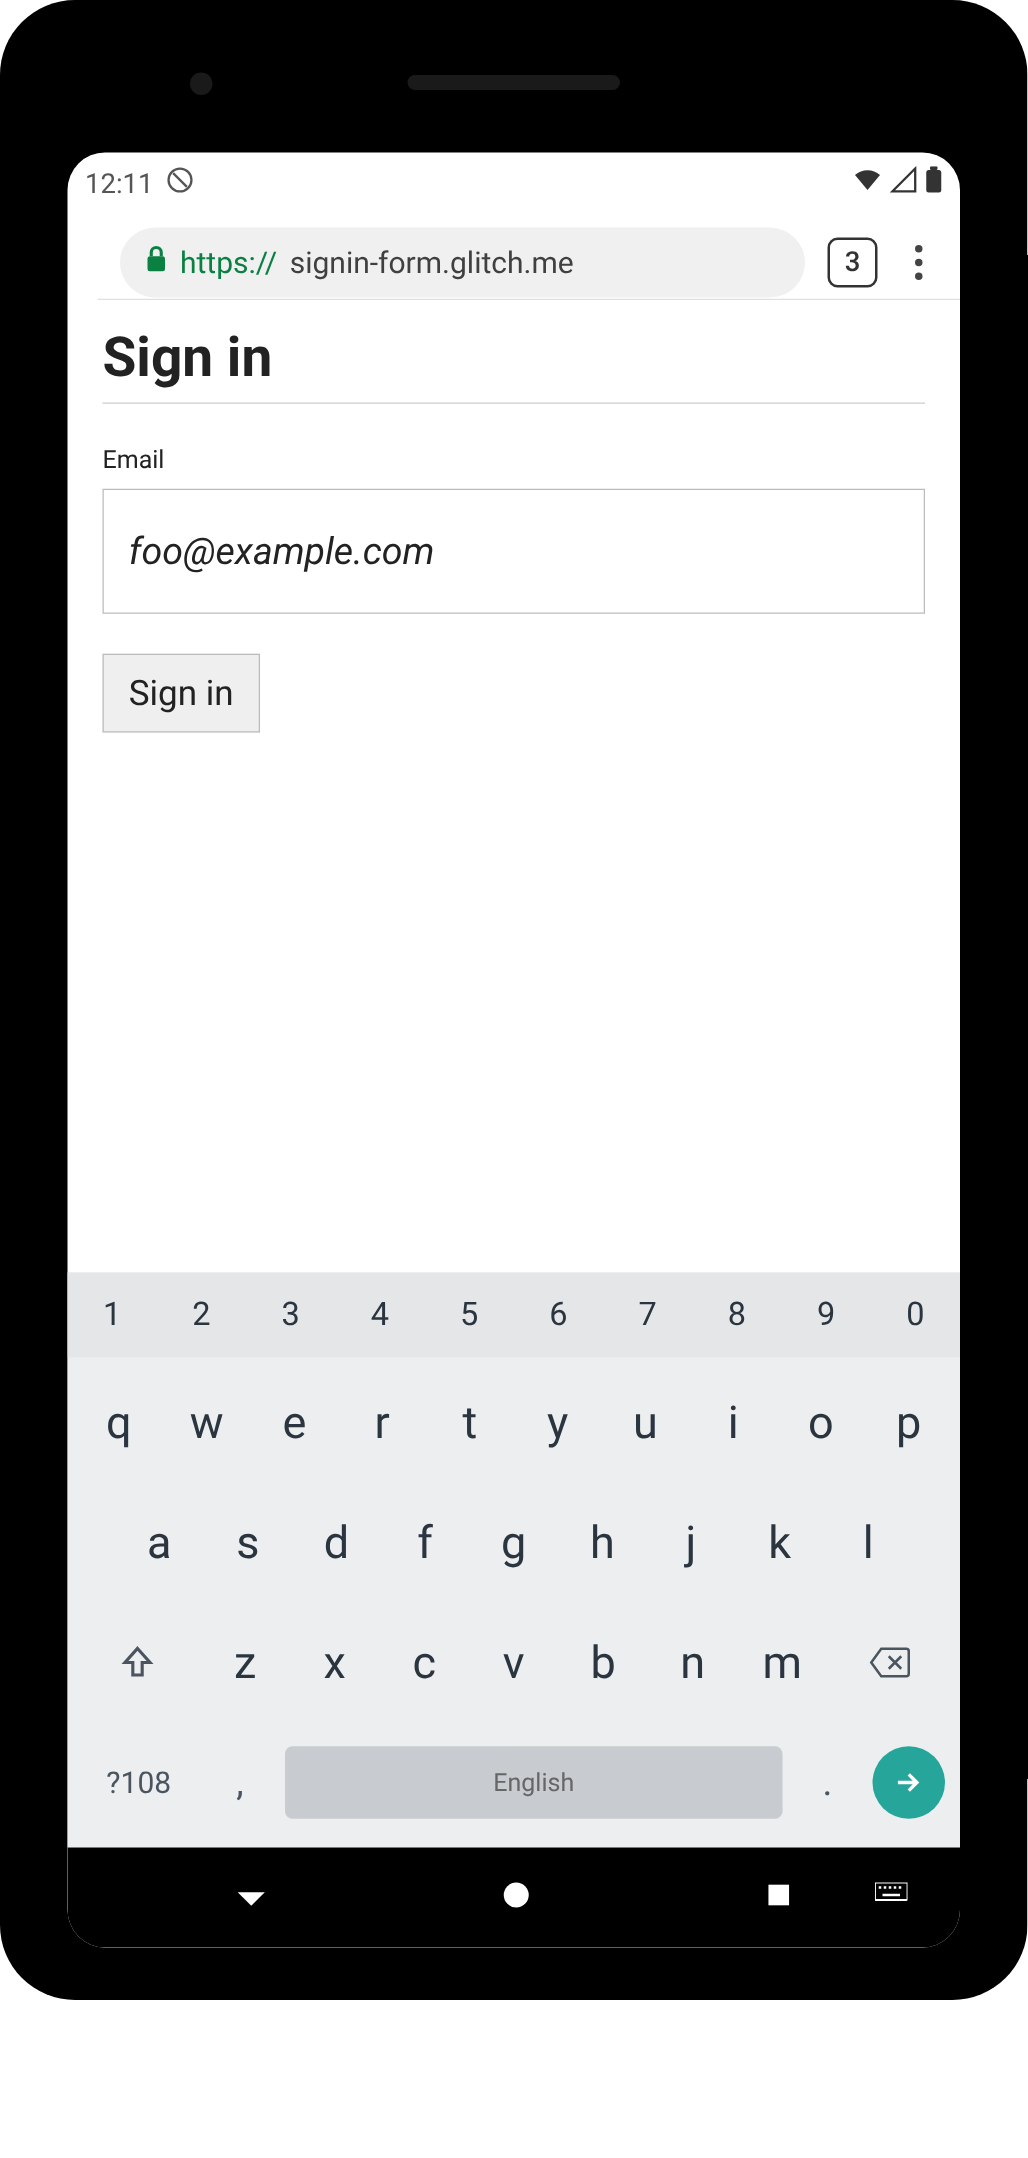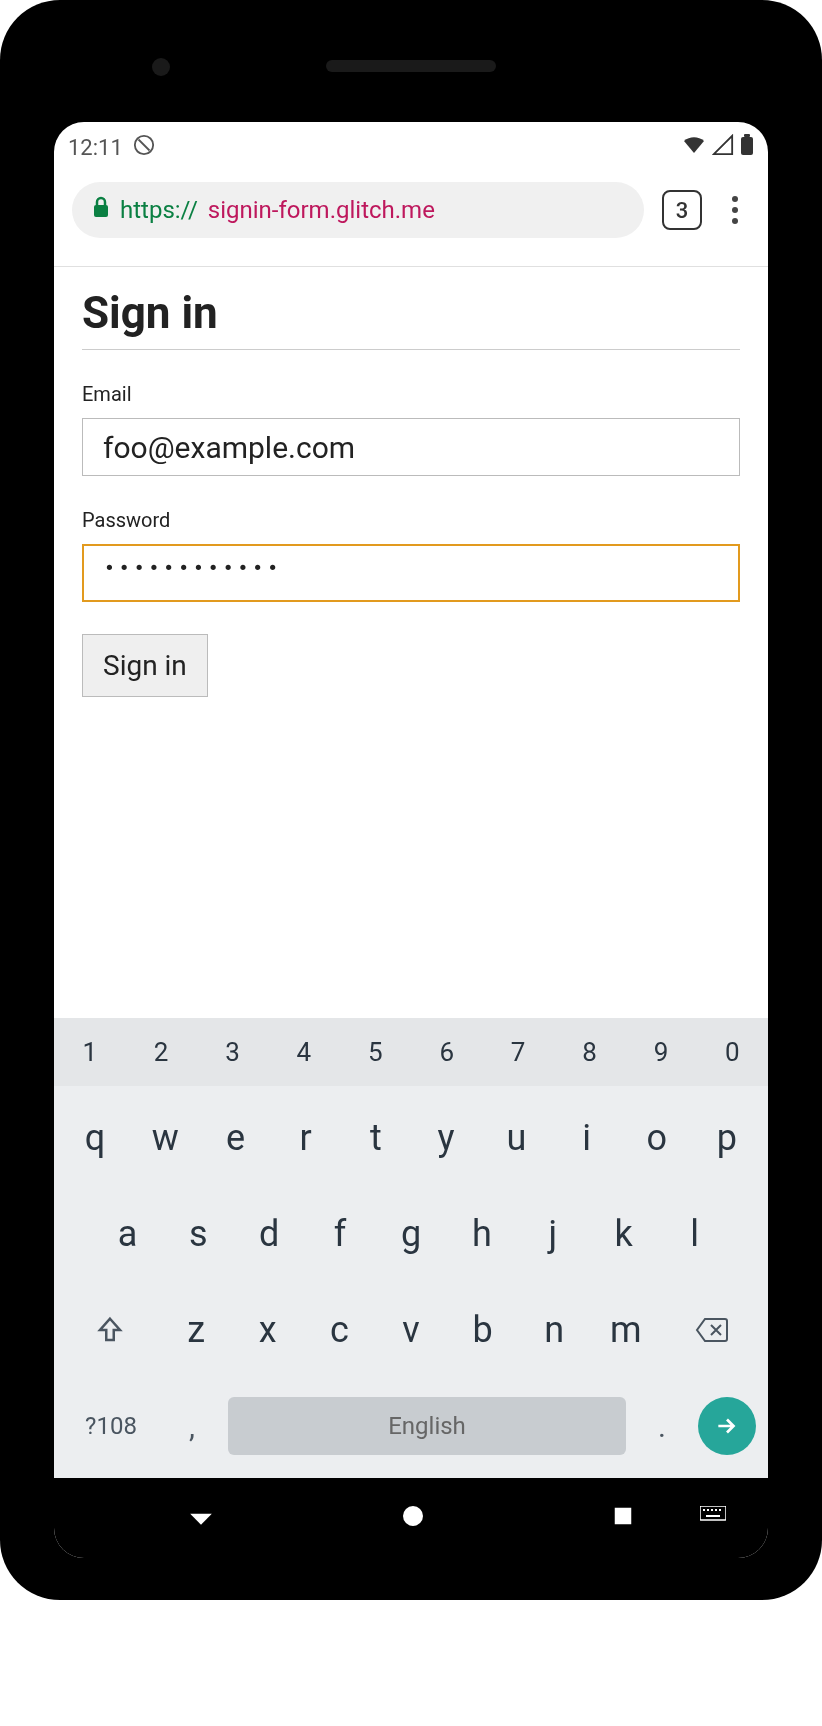--- a/index.html
+++ b/index.html
@@ -66,38 +66,39 @@
       justify-content: space-between;
       padding: 0 14px;
       font-size: 22px;
       color: #555;
     }
     .status-left { display: flex; align-items: center; gap: 10px; }
     .status-right { display: flex; align-items: center; gap: 6px; }
     .browser-bar {
       display: flex;
       align-items: center;
-      padding: 10px 18px 28px 18px;
+      padding: 10px 18px 1px 18px;
       gap: 18px;
       border-bottom: 1px solid #e0e0e0;
+      margin-left: 24px;
     }
     .url-pill {
       flex: 1;
       background: #f0f0f0;
       border-radius: 30px;
       height: 56px;
       display: flex;
       align-items: center;
       padding: 0 20px;
       gap: 10px;
       font-size: 24px;
       color: #555;
     }
     .url-scheme { color: #0b8043; }
-    .url-host { color: #be185d; }
+    .url-host { color: #404040; }
     .tab-count {
       width: 40px; height: 40px; border: 2.5px solid #333;
       border-radius: 8px; display: flex; align-items: center;
       justify-content: center; font-size: 22px; font-weight: 500;
       color: #333;
     }
     .menu-dots {
       width: 30px; display: flex; flex-direction: column;
       align-items: center; gap: 5px;
     }
@@ -119,27 +120,28 @@
     }
     .form-group { margin-bottom: 32px; }
     .form-label {
       font-size: 20px;
       color: #222;
       display: block;
       margin-bottom: 12px;
     }
     .text-input {
       width: 100%;
-      height: 58px;
+      height: 100px;
       border: 1px solid #bbb;
       font-size: 30px;
       padding: 0 20px;
       color: #222;
       font-family: inherit;
       outline: none;
+      font-style: italic;
     }
     .text-input.focused {
       border: 2px solid #e29a1e;
     }
     .password-dots {
       font-family: monospace;
       font-size: 18px;
       letter-spacing: 4px;
     }
     .submit-btn {
@@ -186,21 +188,21 @@
       width: 90px; font-size: 24px; color: #4a5560;
       display: flex; align-items: center; justify-content: center;
     }
     .comma-key, .period-key {
       width: 56px; font-size: 30px; color: #4a5560;
       display: flex; align-items: center; justify-content: center;
     }
     .spacebar {
       flex: 1; height: 58px; background: #c8ccd0;
       border-radius: 6px; display: flex; align-items: center;
-      justify-content: center; font-size: 24px; color: #666;
+      justify-content: center; font-size: 20px; color: #666;
     }
     .enter-key {
       width: 58px; height: 58px; background: #26a69a;
       border-radius: 50%; display: flex; align-items: center;
       justify-content: center;
     }
     .nav-bar {
       height: 80px; background: #000;
       display: flex; align-items: center;
       justify-content: space-around; padding: 0 40px;
@@ -270,26 +272,20 @@
       </div>
 
       <div class="page-content">
         <h1 class="page-title">Sign in</h1>
 
         <div class="form-group">
           <label class="form-label">Email</label>
           <input class="text-input" type="text" value="foo@example.com" style="">
         </div>
 
-        <div class="form-group">
-          <label class="form-label">Password</label>
-          <div class="text-input focused">
-            <span class="password-dots">••••••••••••</span>
-          </div>
-        </div>
 
         <button class="submit-btn">Sign in</button>
       </div>
 
       <div class="keyboard">
         <div class="num-row">
           <div class="kkey">1</div>
           <div class="kkey">2</div>
           <div class="kkey">3</div>
           <div class="kkey">4</div>

